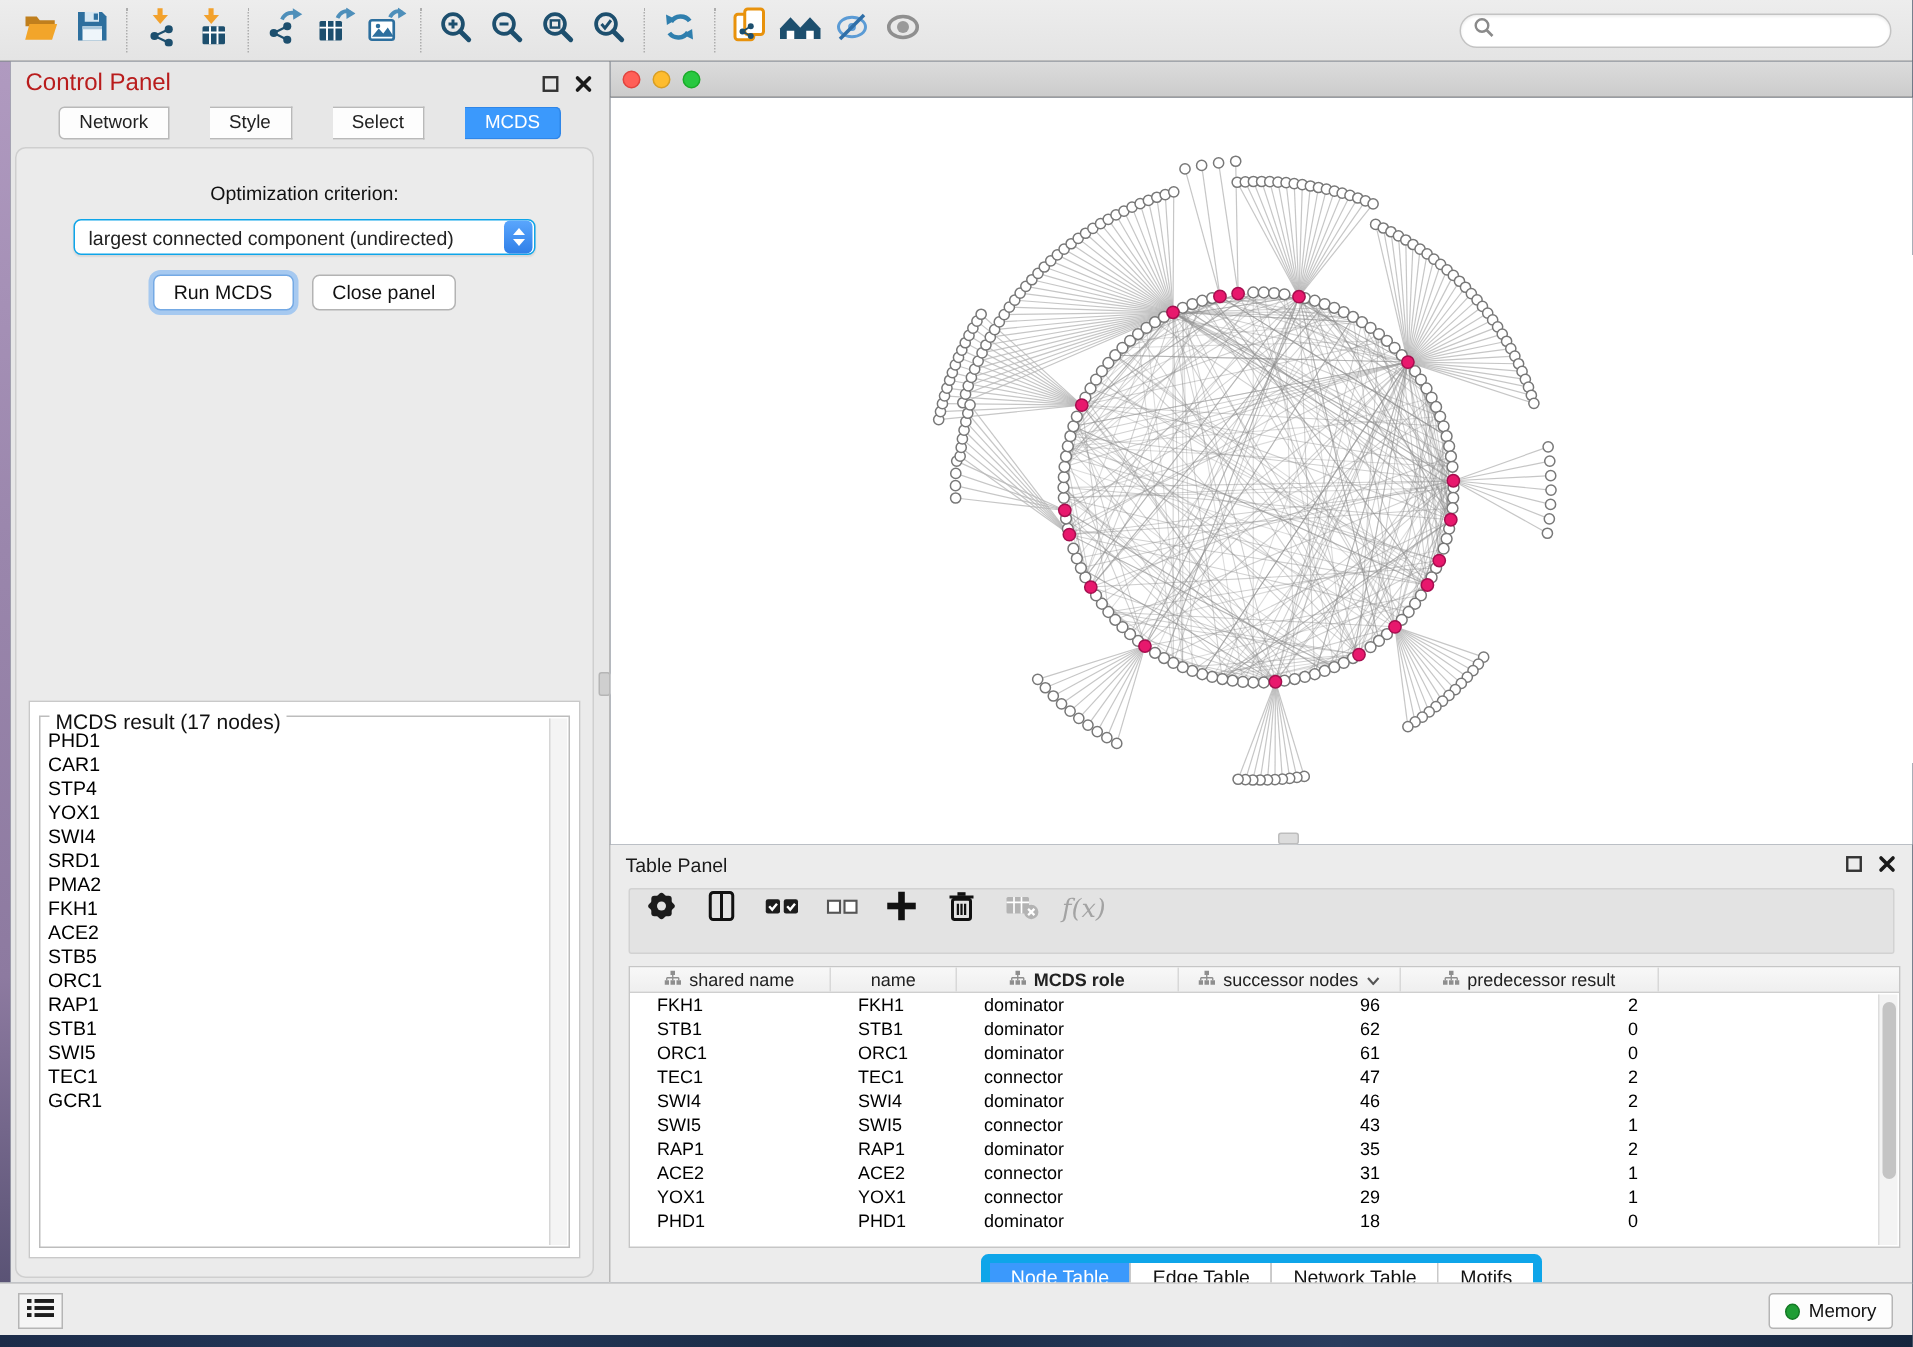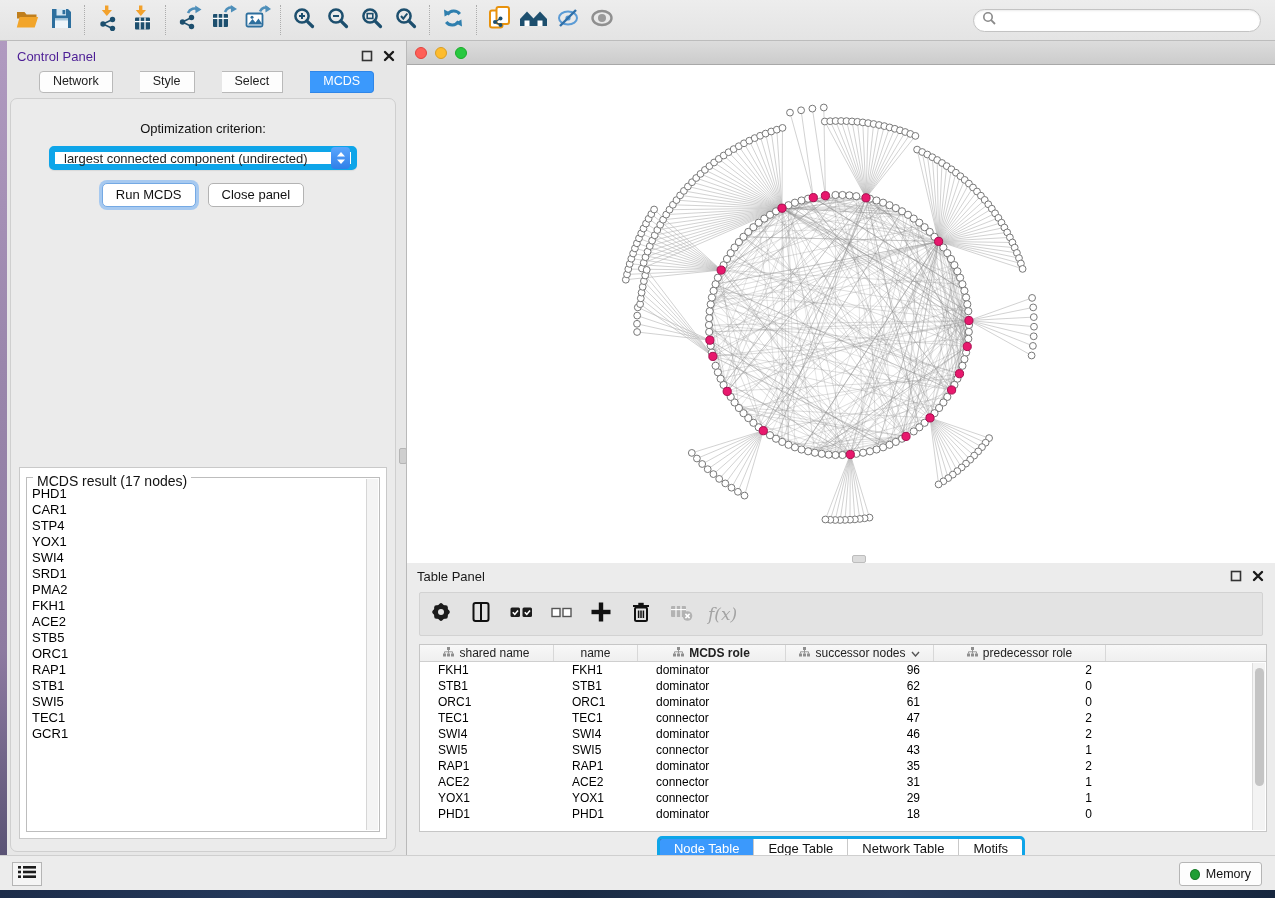--- a/index.html
+++ b/index.html
@@ -19,32 +19,32 @@
     display:flex; align-items:center; padding:0 10px; }
   .tb-btn { width:34px; height:32px; display:flex; align-items:center; justify-content:center; border-radius:4px; }
   .tb-sep { width:1px; height:30px; margin:0 6px; border-left:1px dotted #adadad; }
   .search-wrap { margin-left:auto; margin-right:4px; width:288px; height:23px; background:#fff;
     border:1px solid #c3c3c3; border-radius:12px; display:flex; align-items:center; padding:0 8px; box-shadow:inset 0 1px 2px rgba(0,0,0,.08); }
   .search-wrap input { border:none; outline:none; flex:1; font-size:12px; margin-left:5px; background:transparent; }
 
   
   .control-panel { position:absolute; left:7px; top:41px; width:399px; height:814px; background:#e7e7e7; }
   .cp-header { height:30px; display:flex; align-items:center; padding:0 10px; }
-  .cp-title { font-size:13px; color:#4c1d95; }
+  .cp-title { font-size:16px; color:#b91c1c; }
   .win-btns { margin-left:auto; display:flex; gap:8px; align-items:center; }
   .win-btn { width:14px; height:14px; display:flex; align-items:center; justify-content:center; }
   .cp-tabs { display:flex; justify-content:center; height:22px;gap:27px; }
   .cp-tab { font-size:12.5px; padding:2px 13px 3px; background:#fdfdfd; border:1px solid #b9b9b9; border-left:none; color:#222; }
   .cp-tab:first-child { border-left:1px solid #b9b9b9; border-radius:4px 0 0 4px; }
   .cp-tab:last-child { border-radius:0 4px 4px 0; }
   .cp-tab.active { background:#3b99fc; border-color:#2f86e8; color:#fff; }
   .cp-body { position:absolute; left:3px; top:57px; width:386px; bottom:3px;
     background:#ebebeb; border:1px solid #cfcfcf; border-radius:7px; }
   .opt-label { text-align:center; font-size:13px; margin-top:22px; color:#111; }
-  .opt-select { margin:10px auto 0; width:308px; height:24px; background:#fff; border:6px solid #0ea5e9;
+  .opt-select { margin:10px auto 0; width:308px; height:24px; background:#fff; border:1px solid #0ea5e9;
     border-radius:5px; display:flex; align-items:center; padding-left:9px; box-shadow:0 1px 1px rgba(0,0,0,.08); }
   .opt-select .val { font-size:13px; flex:1; }
   .opt-stepper { width:19px; height:22px; margin-right:1px; border-radius:4px;
     background:linear-gradient(180deg,#5aa6fd,#2f7fe8); display:flex; align-items:center; justify-content:center; }
   .btn-row { display:flex; justify-content:center; gap:12px; margin-top:13px; }
   .btn { font-size:13px; padding:3px 13px 4px; background:#fff; border:1px solid #b3b3b3; border-radius:5px; color:#111; }
   .btn.focused { box-shadow:0 0 0 3px #a6c9f0; border-color:#74a9e4; }
   .results-box { position:absolute; left:8px; right:8px; top:368px; bottom:12px; background:#fff; border:1px solid #c9c9c9; }
   .fieldset { position:absolute; left:6px; right:6px; top:9px; bottom:6px; border:1px solid #bdbdbd; }
   .legend { position:absolute; top:-9px; left:6px; background:#fff; padding:4px 4px; font-size:14px; color:#111; }
@@ -66,35 +66,35 @@
   .tl.yellow { background:#febc2e; border:1px solid #d89e24; }
   .tl.green { background:#28c840; border:1px solid #1aab29; }
   .net-title { position:absolute; left:0; right:0; text-align:center; font-size:13px; font-weight:700; color:#2b2b2b; }
   .net-canvas { width:869px; height:498px; background:#fff; }
 
   
   .table-panel { position:absolute; left:406px; top:563px; width:869px; height:292px; background:#ececec; border-left:1px solid #b9b9b9; }
   .tp-header { height:26px; display:flex; align-items:center; padding:0 10px; }
   .tp-title { font-size:13px; color:#1a1a1a; }
   .tp-toolbar { position:absolute; left:12px; right:12px; top:29px; height:44px; background:#e3e3e3;
-    border:1px solid #d2d2d2; border-radius:2px; display:flex; align-items:center; padding:0 8px; gap:14px; }
+    border:1px solid #d2d2d2; border-radius:2px; display:flex; align-items:flex-start; padding:0 8px; gap:14px; }
   .tp-tool { width:26px; height:26px; display:flex; align-items:center; justify-content:center; }
   .fx { font-family:"DejaVu Serif", serif; font-style:italic; font-size:17px; color:#a3a3a3; }
   .node-table { position:absolute; left:12px; right:8px; top:81px; height:188px; background:#fff; border:1px solid #c6c6c6; }
   .nt-header { display:flex; height:17px; background:linear-gradient(180deg,#f8f8f8,#efefef); border-bottom:1px solid #cfcfcf; }
   .nt-h-cell { display:flex; align-items:center; justify-content:center; gap:5px; font-size:12px; color:#222;
     border-right:1px solid #d8d8d8; overflow:hidden; white-space:nowrap; }
   .nt-row { display:flex; height:16px; }
   .nt-cell { font-size:12px; color:#000; line-height:16px; white-space:nowrap; overflow:hidden; }
   .nt-cell.left { padding-left:18px; text-align:left; }
   .nt-cell.right { padding-right:14px; text-align:right; }
   .nt-track { position:absolute; right:1px; top:18px; bottom:1px; width:13px; background:#f3f3f3; border-left:1px solid #ddd; }
   .nt-thumb { position:absolute; left:1.5px; top:5px; width:9px; height:118px; background:#c4c4c4; border-radius:5px; }
   .tp-tabs { position:absolute; left:0; right:0; top:273px; display:flex; justify-content:center; }
-  .tp-tabgroup { display:flex; background:#404040; border:3px solid #0ea5e9; border-radius:5px; overflow:hidden;justify-content:space-between; }
+  .tp-tabgroup { display:flex; background:#404040; border:6px solid #0ea5e9; border-radius:5px; overflow:hidden;justify-content:space-between; }
   .tp-tab { font-size:13px; padding:2px 14px 4px; color:#111; border-left:1px solid #c9c9c9; background:#fff; }
   .tp-tab:first-child { border-left:none; }
   .tp-tab.active { background:#3b99fc; color:#fff; }
 
   
   .status-bar { position:absolute; left:0; top:855px; width:1275px; height:35px; background:#ececec; border-top:1px solid #cfcfcf; }
   .panels-btn { position:absolute; left:12px; top:6px; width:30px; height:24px; background:#f5f5f5; border:1px solid #b5b5b5;
     display:flex; align-items:center; justify-content:center; }
   .memory-btn { position:absolute; right:13px; top:6px; height:24px; background:#fdfdfd; border:1px solid #b5b5b5; border-radius:3px;
     display:flex; align-items:center; gap:6px; padding:0 10px; font-size:12.5px; color:#111; }
@@ -1270,21 +1270,21 @@
                 <g fill="#8e8e8e">
                   <rect x="4" y="0" width="3" height="3"></rect>
                   <rect x="0" y="6.5" width="3" height="3"></rect>
                   <rect x="4" y="6.5" width="3" height="3"></rect>
                   <rect x="8" y="6.5" width="3" height="3"></rect>
                 </g>
                 <g stroke="#8e8e8e" stroke-width="0.9" fill="none">
                   <path d="M5.5 3 v1.8 M1.5 4.8 h8 M1.5 4.8 v1.7 M5.5 4.8 v1.7 M9.5 4.8 v1.7"></path>
                 </g>
               </svg></span>
-            <span>predecessor role</span>
+            <span>predecessor result</span>
           </div>
           <div class="nt-h-cell" style="flex: 1 1 0%; border-right: none;"></div>
         </div>
       <div>
           <div class="nt-row">
             <div class="nt-cell left" style="width: 134px;">FKH1</div>
             <div class="nt-cell left" style="width: 84px;">FKH1</div>
             <div class="nt-cell left" style="width: 148px;">dominator</div>
             <div class="nt-cell right" style="width: 148px;">96</div>
             <div class="nt-cell right" style="width: 172px;">2</div>

